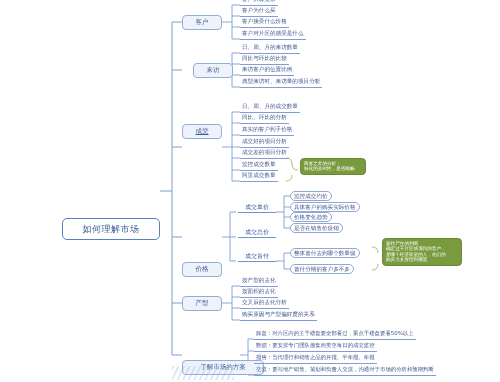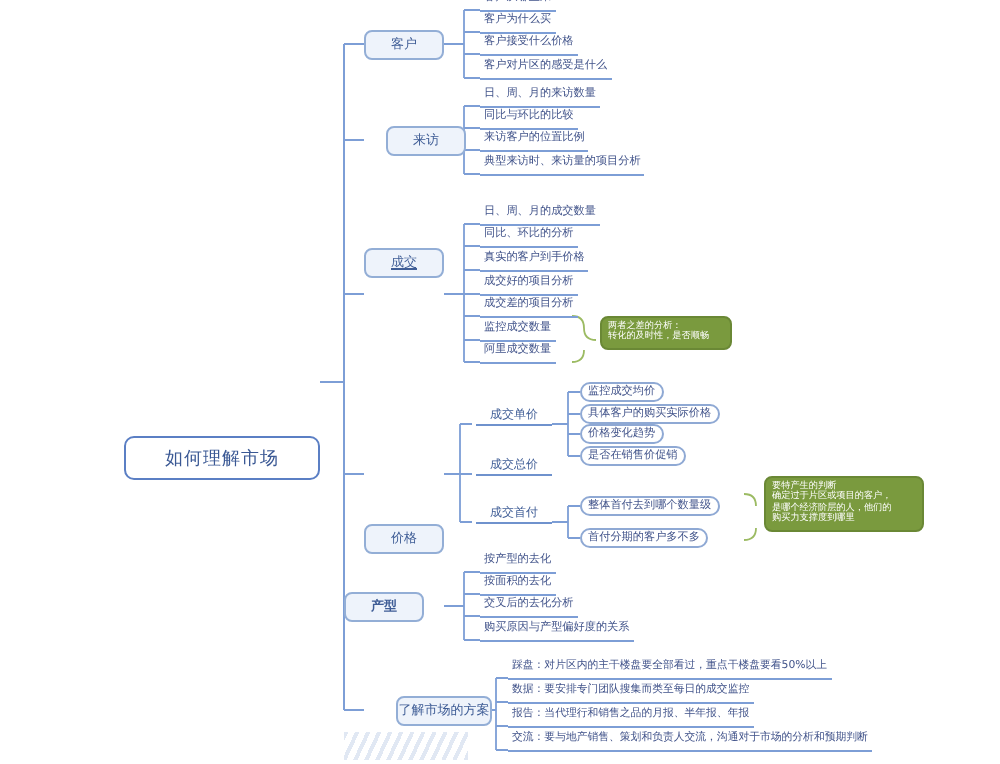--- a/index.html
+++ b/index.html
@@ -178,26 +178,26 @@
   <div class="node leafr" style="left:290px;top:248px;">整体首付去到哪个数量级</div>
   <div class="node leafr" style="left:290px;top:264px;">首付分期的客户多不多</div>
 
   <div class="node callout" style="left:382px;top:238px;width:80px;">
     <div>要特产生的判断</div>
     <div>确定过于片区或项目的客户，</div>
     <div>是哪个经济阶层的人，他们的</div>
     <div>购买力支撑度到哪里</div>
   </div>
 
-  <div class="node branch" style="left:172px;top:296px;font-weight:bold;">产型</div>
+  <div class="node branch" style="left:182px;top:296px;">产型</div>
   <div class="node leaf" style="left:240px;top:277px;">按产型的去化</div>
   <div class="node leaf" style="left:240px;top:288px;">按面积的去化</div>
   <div class="node leaf" style="left:240px;top:299px;">交叉后的去化分析</div>
   <div class="node leaf" style="left:240px;top:311px;">购买原因与产型偏好度的关系</div>
 
-  <div class="node branch" style="left:182px;top:348px;width:48px;font-size:6.5px;margin-left:16px;">了解市场的方案</div>
+  <div class="node branch" style="left:182px;top:360px;width:82px;font-size:6.5px;">了解市场的方案</div>
   <div class="node leaf wide" style="left:254px;top:330px;">踩盘：对片区内的主干楼盘要全部看过，重点干楼盘要看50%以上</div>
   <div class="node leaf wide" style="left:254px;top:342px;">数据：要安排专门团队搜集而类至每日的成交监控</div>
   <div class="node leaf wide" style="left:254px;top:354px;">报告：当代理行和销售之品的月报、半年报、年报</div>
   <div class="node leaf wide" style="left:254px;top:366px;">交流：要与地产销售、策划和负责人交流，沟通对于市场的分析和预期判断</div>
 
   <div class="wm"></div>
 </div>
 
 </body></html>

